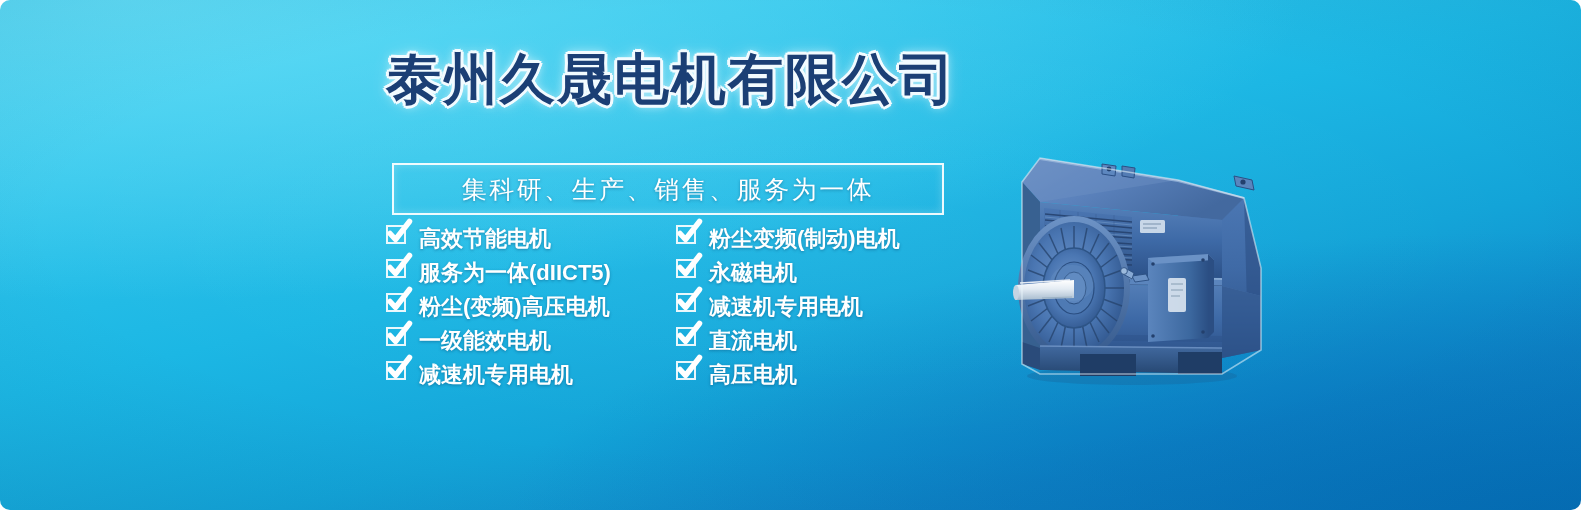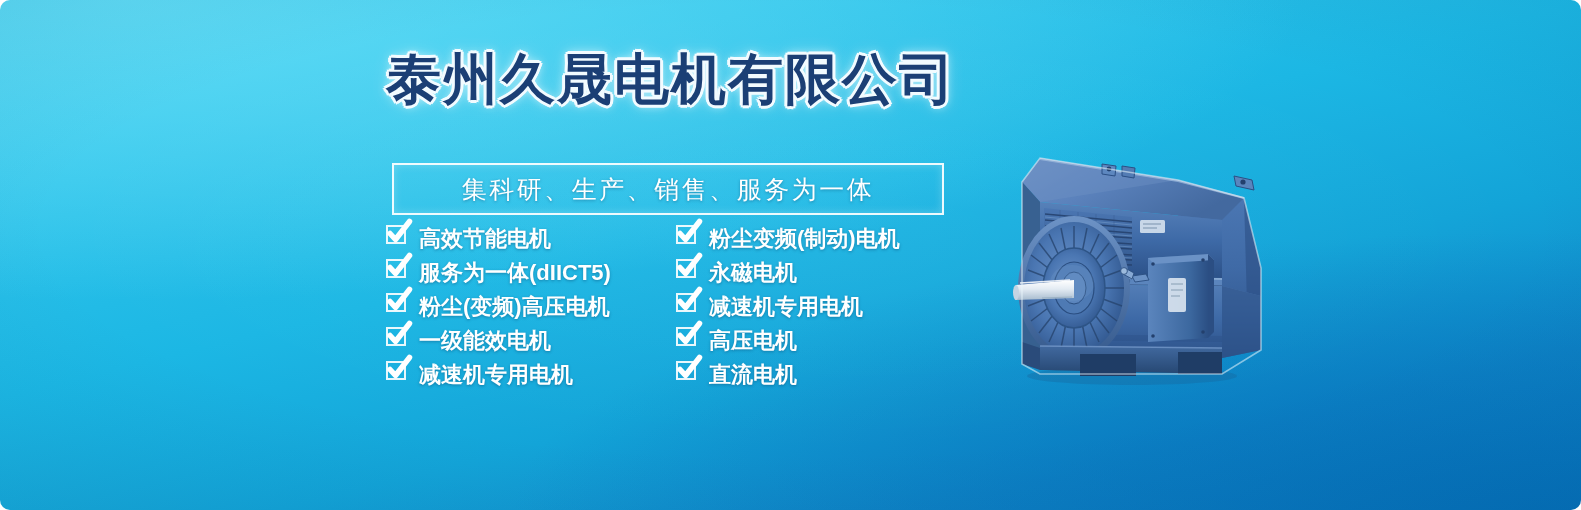--- a/index.html
+++ b/index.html
@@ -200,30 +200,30 @@
         </span>
         <span class="feature-label">减速机专用电机</span>
       </div>
       <div class="feature-item">
         <span class="chk">
           <span class="box"></span>
           <svg viewBox="0 0 28 27">
               <path d="M5 14.5 L10.5 20.5 L24.5 2.5" fill="none" stroke="#ffffff" stroke-width="5.5" stroke-linecap="round" stroke-linejoin="round"></path>
             </svg>
         </span>
+        <span class="feature-label">直流电机</span>
+      </div>
+      <div class="feature-item">
+        <span class="chk">
+          <span class="box"></span>
+          <svg viewBox="0 0 28 27">
+              <path d="M5 14.5 L10.5 20.5 L24.5 2.5" fill="none" stroke="#ffffff" stroke-width="5.5" stroke-linecap="round" stroke-linejoin="round"></path>
+            </svg>
+        </span>
         <span class="feature-label">高压电机</span>
-      </div>
-      <div class="feature-item">
-        <span class="chk">
-          <span class="box"></span>
-          <svg viewBox="0 0 28 27">
-              <path d="M5 14.5 L10.5 20.5 L24.5 2.5" fill="none" stroke="#ffffff" stroke-width="5.5" stroke-linecap="round" stroke-linejoin="round"></path>
-            </svg>
-        </span>
-        <span class="feature-label">直流电机</span>
       </div>
     </div>
 
   </div>
 
   <div class="motor-wrap">
     <svg viewBox="0 0 300 262" xmlns="http://www.w3.org/2000/svg">
       <defs>
         <linearGradient id="gTop" x1="0" y1="0" x2="1" y2="0.5">
           <stop offset="0%" stop-color="#7093c7"></stop>

